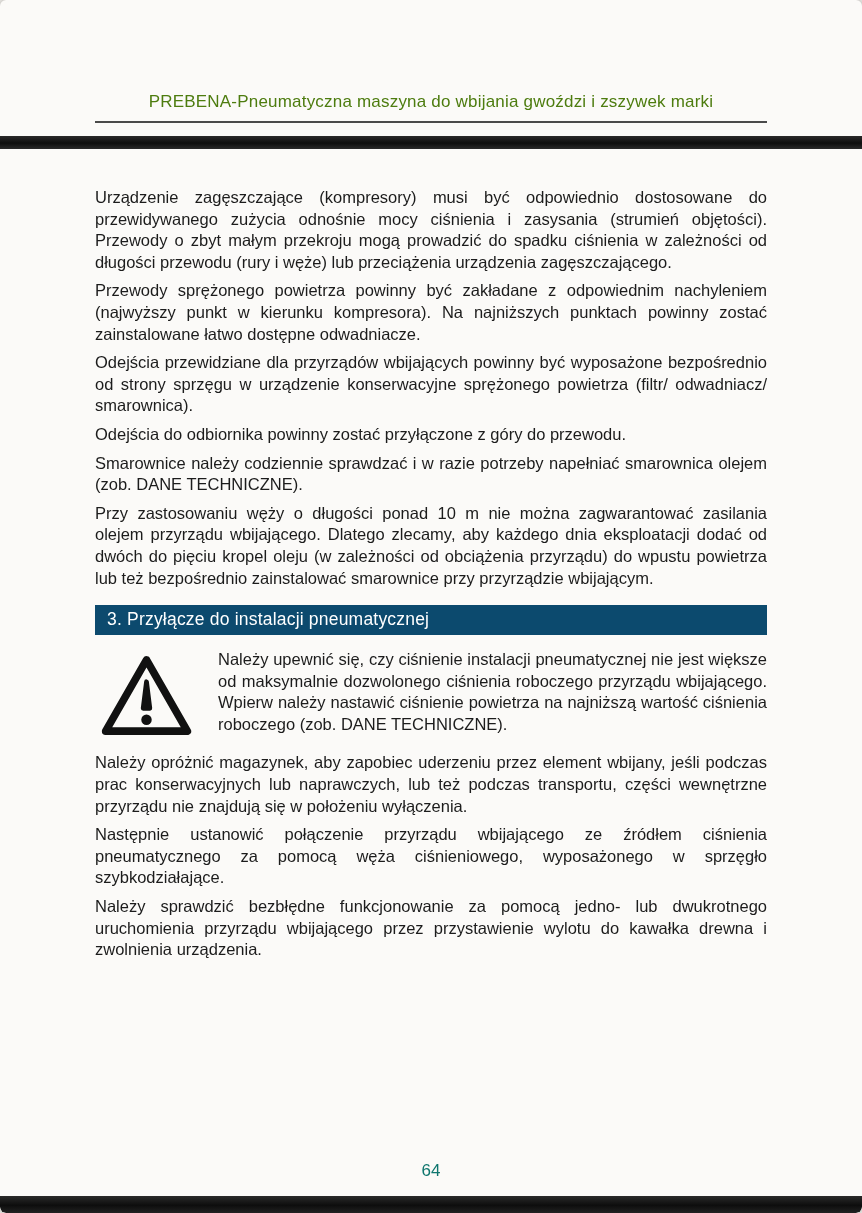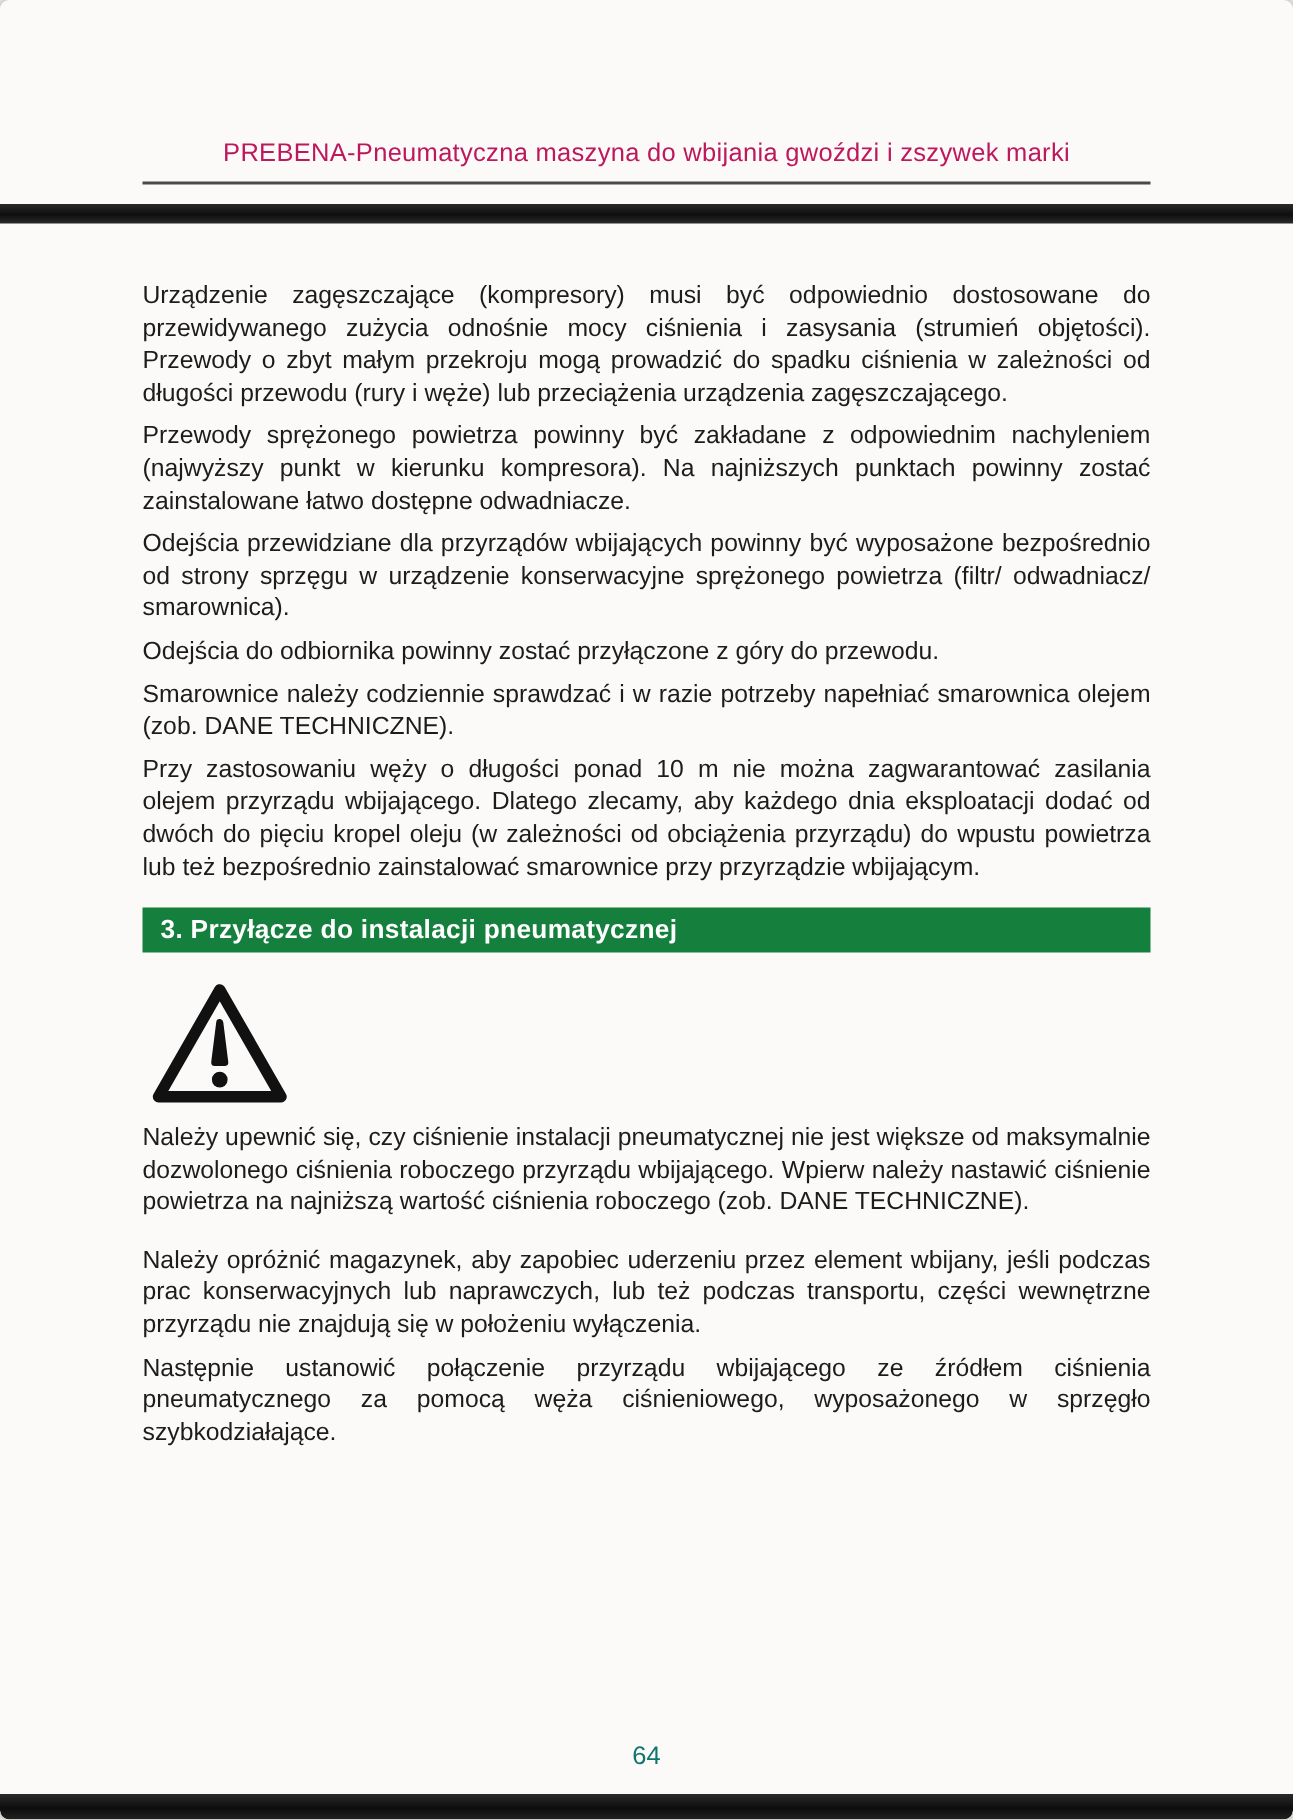--- a/index.html
+++ b/index.html
@@ -20,21 +20,21 @@
     border-radius: 6px;
     box-shadow: 0 0 4px rgba(0,0,0,0.25);
   }
   .doc-header {
     padding-top: 92px;
   }
   .header-title {
     text-align: center;
     font-size: 17px;
     letter-spacing: 0.2px;
-    color: #be185d;
+    color: #4d7c0f;
   }
   .header-rule {
     width: 672px;
     margin: 9px auto 0 auto;
     border-top: 2px solid #4a4a4a;
   }
   .top-bar {
     margin-top: 13px;
     height: 13px;
     width: 100%;
@@ -47,32 +47,31 @@
   }
   .content p {
     margin: 0 0 7px 0;
     font-size: 16.5px;
     line-height: 21.6px;
     text-align: justify;
     text-justify: inter-word;
   }
   .section-heading {
     margin: 16px 0 14px 0;
-    background: #15803d;
+    background: #0c4a6e;
     color: #ffffff;
     font-size: 17.5px;
-    font-weight: bold;
+    font-weight: normal;
     padding: 4px 10px 5px 12px;
     letter-spacing: 0.2px;
   }
   .warning {
     display: flex;
     align-items: flex-start;
     margin: 4px 0 10px 0;
-    flex-direction: column;
   }
   .warning-icon {
     flex: 0 0 95px;
     margin: 4px 24px 0 4px;
   }
   .warning-icon svg {
     display: block;
   }
   .warning .warning-text {
     flex: 1 1 auto;
@@ -125,20 +124,21 @@
           <path d="M50 7 L93 82 L7 82 Z" fill="none" stroke="#111111" stroke-width="8" stroke-linejoin="round"></path>
           <path d="M50 30 L53.5 58 L46.5 58 Z" fill="#111111" stroke="#111111" stroke-width="5" stroke-linejoin="round"></path>
           <circle cx="50" cy="70" r="5.5" fill="#111111"></circle>
         </svg>
       </div>
       <p class="warning-text">Należy upewnić się, czy ciśnienie instalacji pneumatycznej nie jest większe od maksymalnie dozwolonego ciśnienia roboczego przyrządu wbijającego. Wpierw należy nastawić ciśnienie powietrza na najniższą wartość ciśnienia roboczego (zob. DANE TECHNICZNE).</p>
     </div>
 
     <p>Należy opróżnić magazynek, aby zapobiec uderzeniu przez element wbijany, jeśli podczas prac konserwacyjnych lub naprawczych, lub też podczas transportu, części wewnętrzne przyrządu nie znajdują się w położeniu wyłączenia.</p>
     <p>Następnie ustanowić połączenie przyrządu wbijającego ze źródłem ciśnienia pneumatycznego za pomocą węża ciśnieniowego, wyposażonego w sprzęgło szybkodziałające.</p>
+    <p>Należy sprawdzić bezbłędne funkcjonowanie za pomocą jedno- lub dwukrotnego uruchomienia przyrządu wbijającego przez przystawienie wylotu do kawałka drewna i zwolnienia urządzenia.</p>
 
   </main>
 
   <div class="page-number">64</div>
 
   <div class="bottom-bar"></div>
 
 </div>
 
 </body></html>

